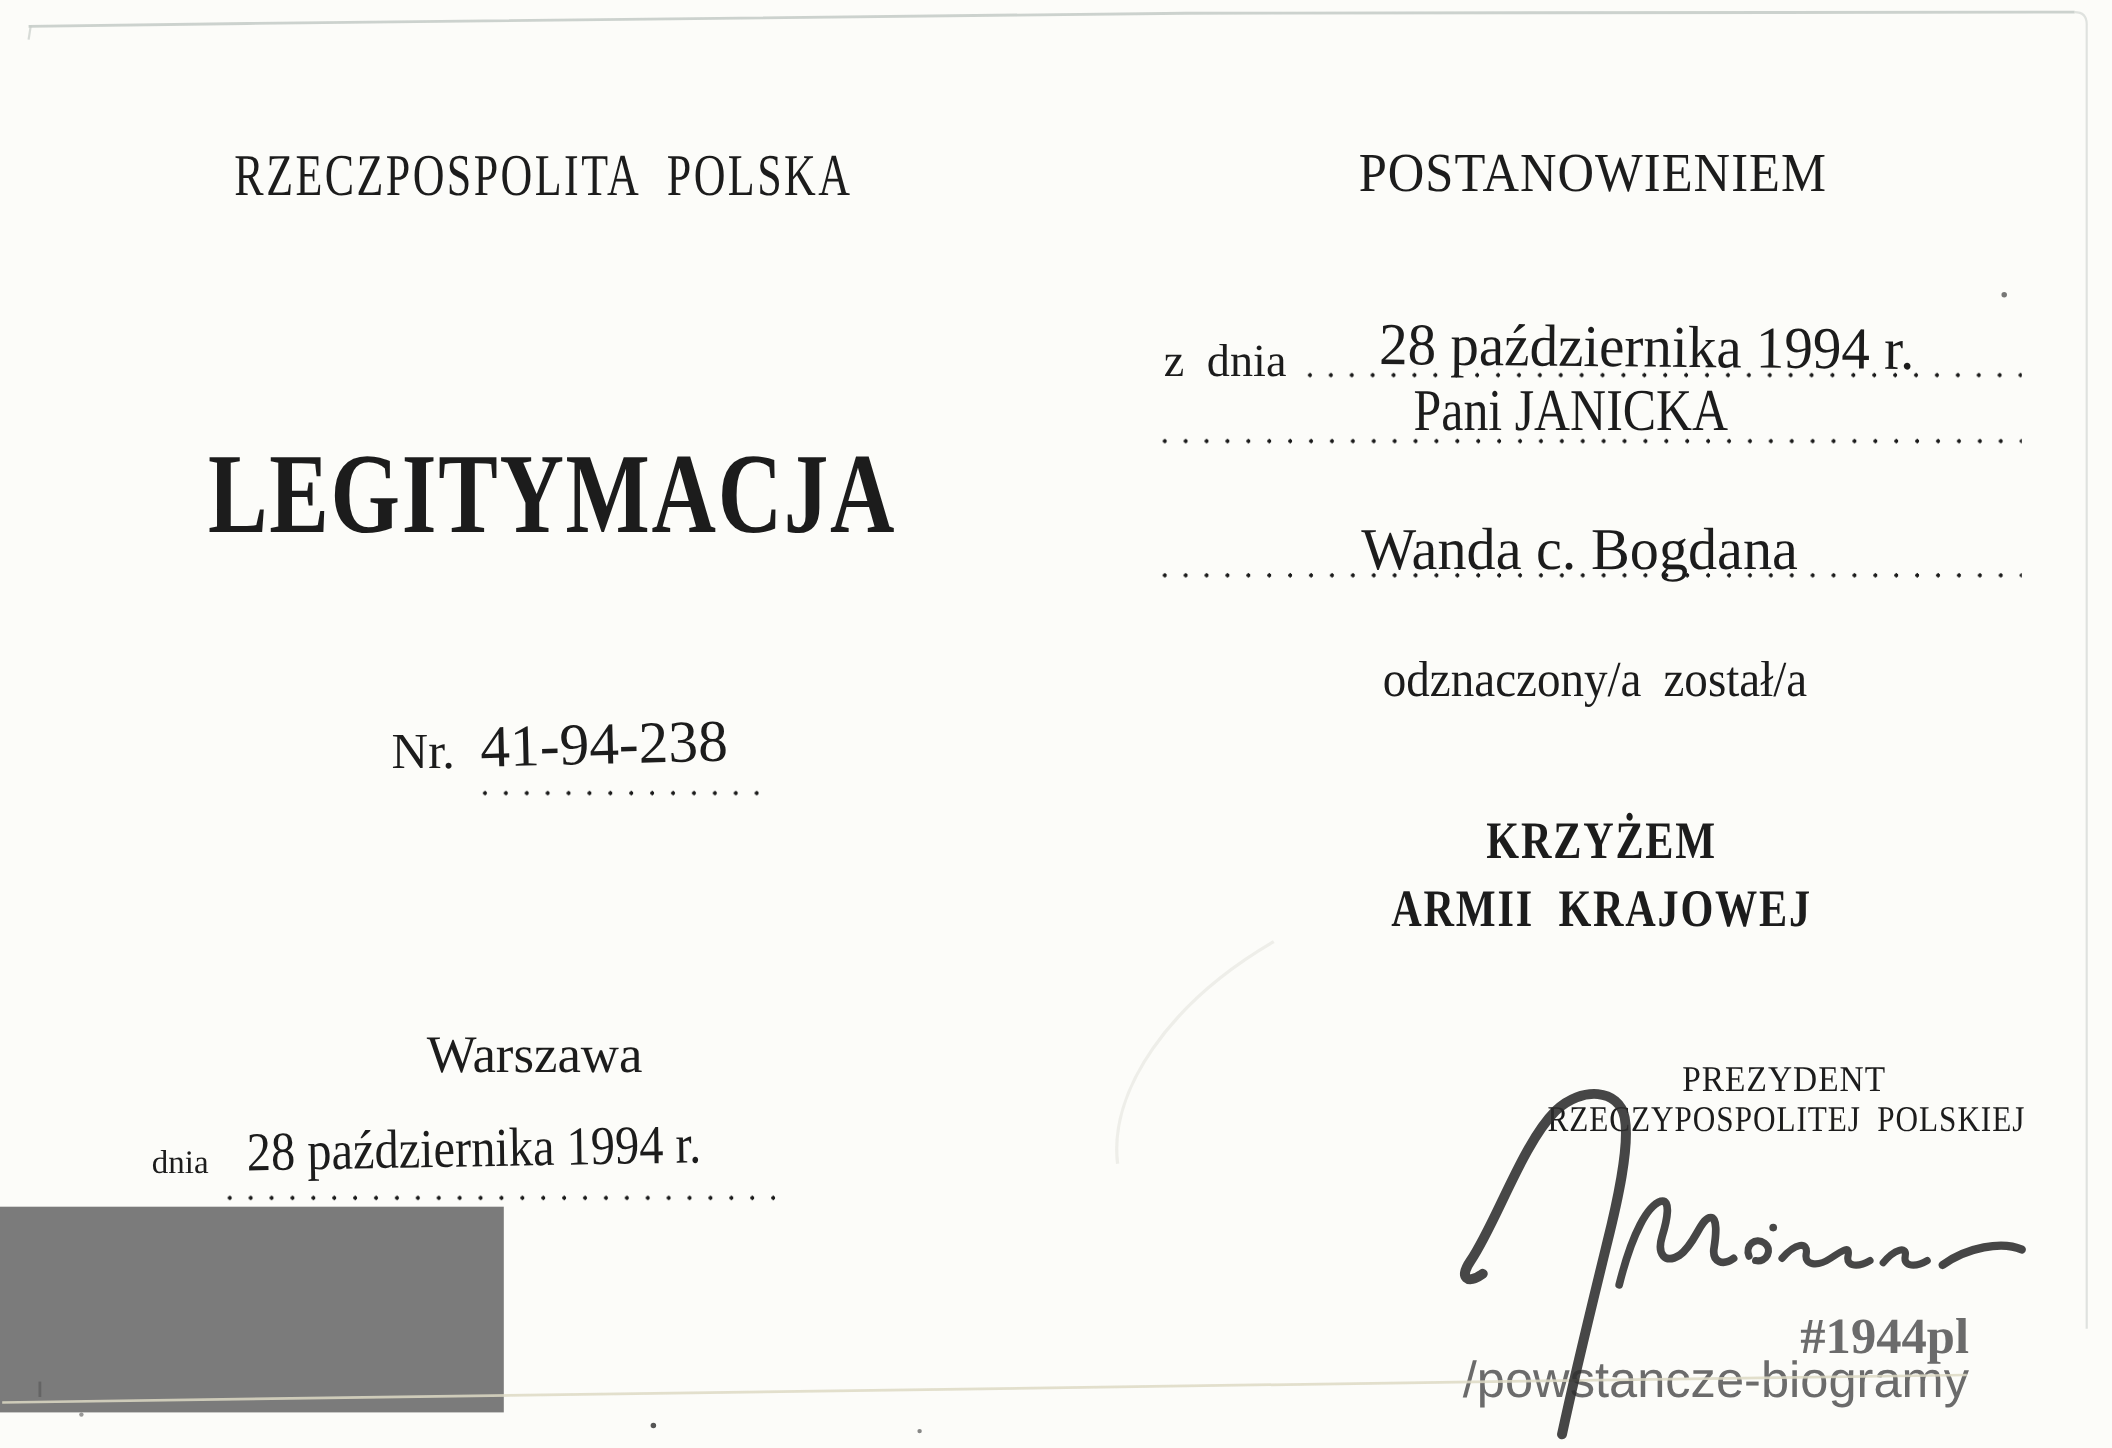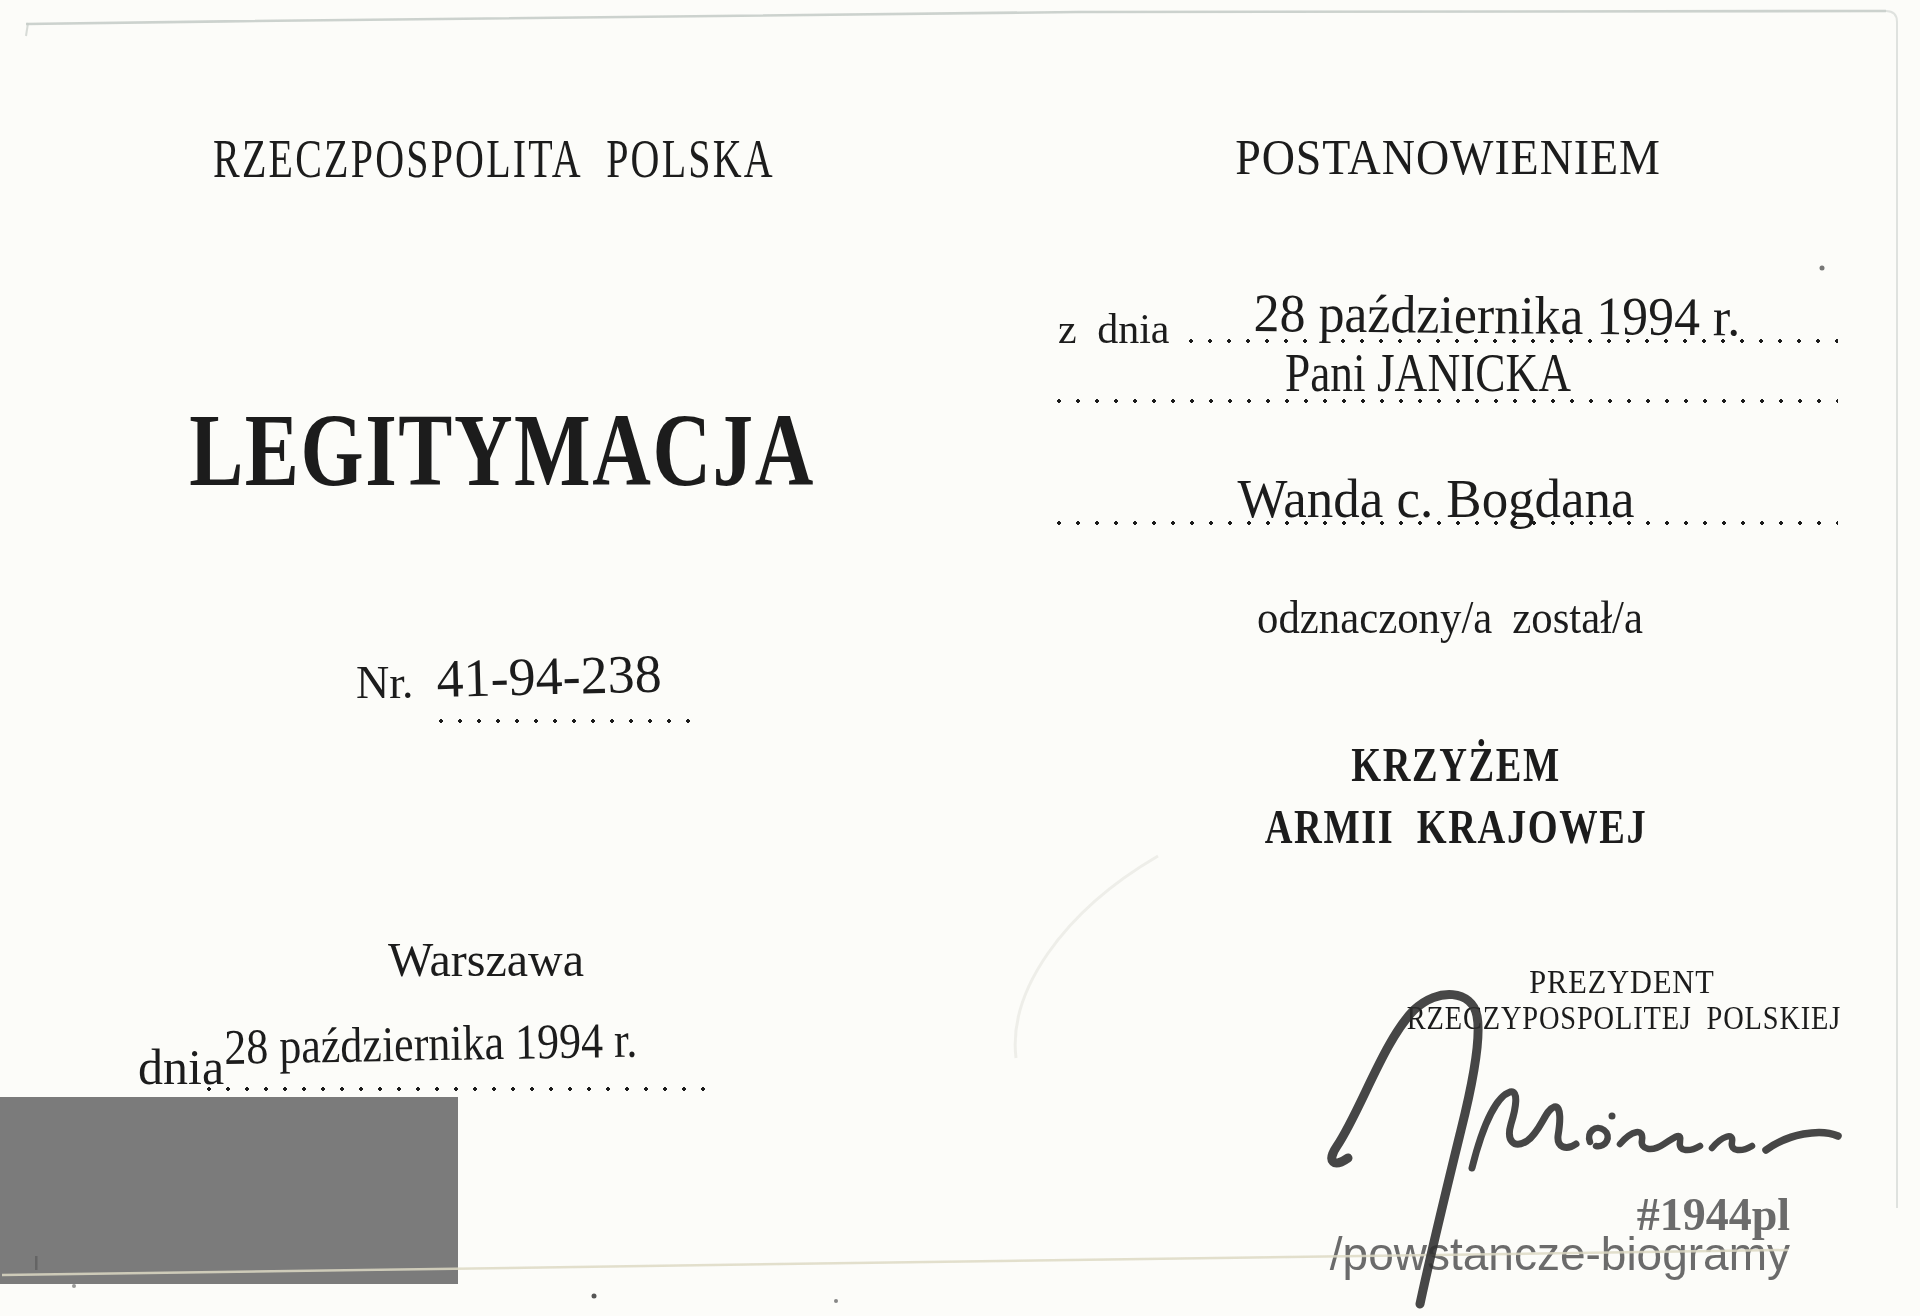--- a/index.html
+++ b/index.html
@@ -19,21 +19,21 @@
   }
   
   .country{top:132px;left:494px;font-size:54px;letter-spacing:3px;word-spacing:18px;
     transform:translateX(-50%) scaleX(.74);}
   .doc-title{top:398px;left:502px;font-size:104px;font-weight:bold;letter-spacing:2px;
     transform:translateX(-50%) scaleX(.78);}
   .nr-label{top:660px;left:356px;font-size:46px;}
   .nr-value{top:652px;left:436px;font-size:54px;transform:rotate(-1.4deg);transform-origin:left top;}
   .nr-dots{top:718px;left:438px;width:252px;}
   .city{top:936px;left:452px;font-size:48px;margin-left:34px;}
-  .dnia-label{top:1042px;left:138px;font-size:50px;}
+  .dnia-label{top:1042px;left:138px;font-size:30px;}
   .left-date{top:1022px;left:224px;font-size:50px;transform:scaleX(.88) rotate(-0.9deg);transform-origin:left top;}
   .left-dots{top:1086px;left:206px;width:500px;}
   
   .heading{top:132px;left:1448px;font-size:50px;letter-spacing:1px;
     transform:translateX(-50%) scaleX(.92);}
   .zdnia-label{top:308px;left:1058px;font-size:42px;word-spacing:10px;}
   .right-date{top:286px;left:1254px;font-size:54px;transform:scaleX(.96) rotate(0.5deg);transform-origin:left top;}
   .rdots1{top:338px;left:1188px;width:650px;}
   .recipient1{top:346px;left:1428px;font-size:54px;transform:translateX(-50%) scaleX(.84);}
   .rdots2{top:398px;left:1056px;width:782px;}

